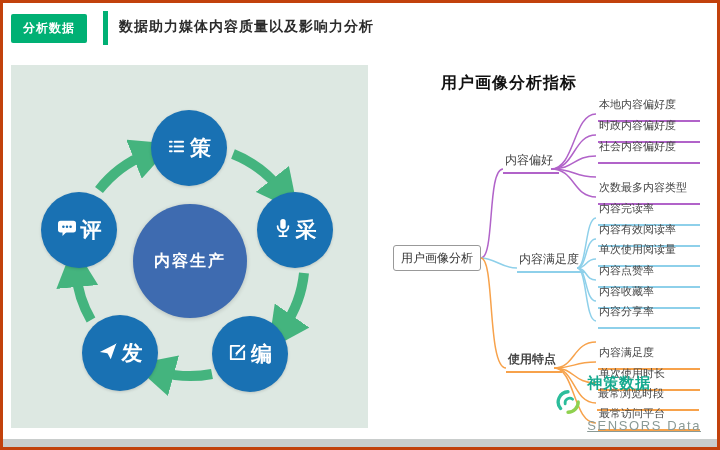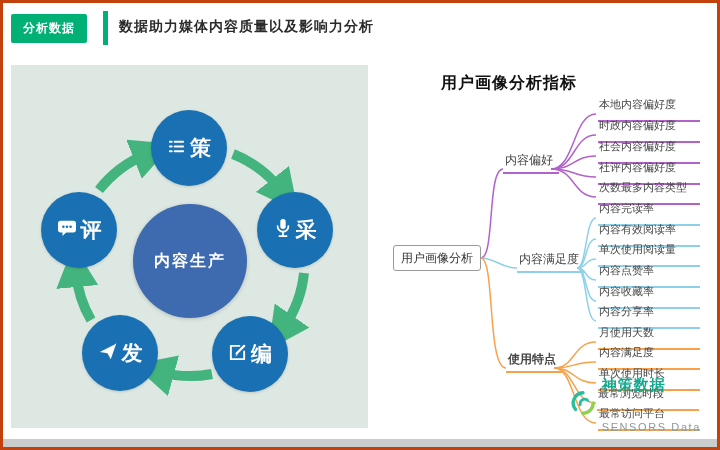--- a/index.html
+++ b/index.html
@@ -42,21 +42,21 @@
   .mm-leaf.orange { border-bottom-color:var(--branch-orange,#f7a24b); }
   .mm-path { fill:none; stroke-width:1.5px; }
   .mm-path.purple { stroke:var(--branch-purple,#b163c9); }
   .mm-path.blue   { stroke:var(--branch-blue,#8ed0ea); }
   .mm-path.orange { stroke:var(--branch-orange,#f7a24b); }
 
   
   .footer-logo { position:absolute; right:16px; bottom:13px; display:flex; align-items:center; gap:6px; }
   .logo-texts { display:flex; flex-direction:column; line-height:1.15;gap:28px; }
   .logo-text-cn { font-size:15px; font-weight:bold; color:var(--logo-teal,#14a98e); letter-spacing:1px; }
-  .logo-text-en { font-size:11px; color:#8a9a96; letter-spacing:1.6px; }
+  .logo-text-en { font-size:13px; color:#8a9a96; letter-spacing:1.6px;text-decoration:underline; }
   .bottom-bar { position:absolute; left:0; right:0; bottom:0; height:8px; background:#c9cdcc; }
 </style>
 </head>
 <body>
 
 <div class="frame">
 
   <div class="header">
     <div class="badge">分析数据</div>
     <div class="vbar"></div>
@@ -168,31 +168,29 @@
 
     <div class="mm-root">用户画像分析</div>
 
     <div class="mm-branch purple" style="left:120px;top:87px">内容偏好</div>
     <div class="mm-branch blue" style="left:134px;top:186px">内容满足度</div>
     <div class="mm-branch orange" style="left:123px;top:286px">使用特点</div>
 
     <div class="mm-leaf purple" style="left:215px;top:32px">本地内容偏好度</div>
     <div class="mm-leaf purple" style="left:215px;top:53px">时政内容偏好度</div>
     <div class="mm-leaf purple" style="left:215px;top:74px">社会内容偏好度</div>
-    <div class="mm-leaf purple" style="left:215px;top:95px">社评内容偏好度</div>
     <div class="mm-leaf purple" style="left:215px;top:115px">次数最多内容类型</div>
 
     <div class="mm-leaf blue" style="left:215px;top:136px">内容完读率</div>
     <div class="mm-leaf blue" style="left:215px;top:157px">内容有效阅读率</div>
     <div class="mm-leaf blue" style="left:215px;top:177px">单次使用阅读量</div>
     <div class="mm-leaf blue" style="left:215px;top:198px">内容点赞率</div>
     <div class="mm-leaf blue" style="left:215px;top:219px">内容收藏率</div>
     <div class="mm-leaf blue" style="left:215px;top:239px">内容分享率</div>
 
-    <div class="mm-leaf orange" style="left:215px;top:260px">月使用天数</div>
     <div class="mm-leaf orange" style="left:215px;top:280px">内容满足度</div>
     <div class="mm-leaf orange" style="left:215px;top:301px">单次使用时长</div>
     <div class="mm-leaf orange" style="left:214px;top:321px">最常浏览时段</div>
     <div class="mm-leaf orange" style="left:215px;top:341px">最常访问平台</div>
   </div>
 
   <div class="footer-logo">
     <span>
       <svg width="26" height="26" viewBox="0 0 28 28">
         <path d="M6 21 A11 11 0 0 1 14 3" fill="none" stroke="#2bbd9b" stroke-width="3.6" stroke-linecap="round"></path>

